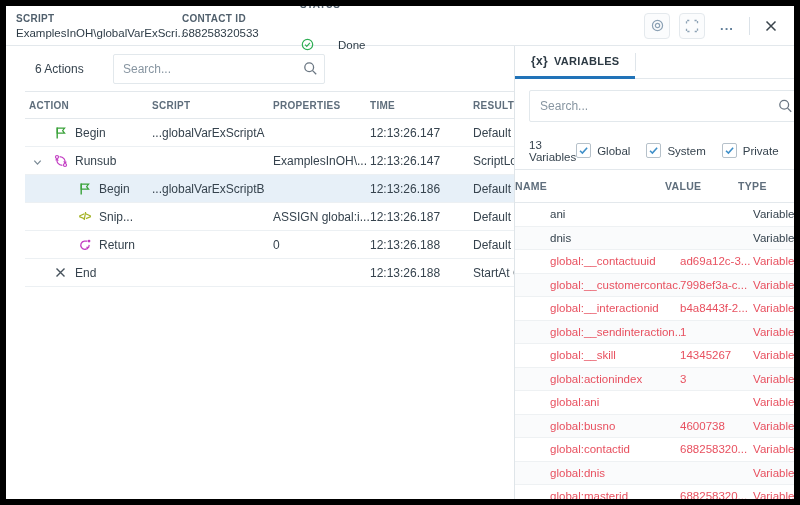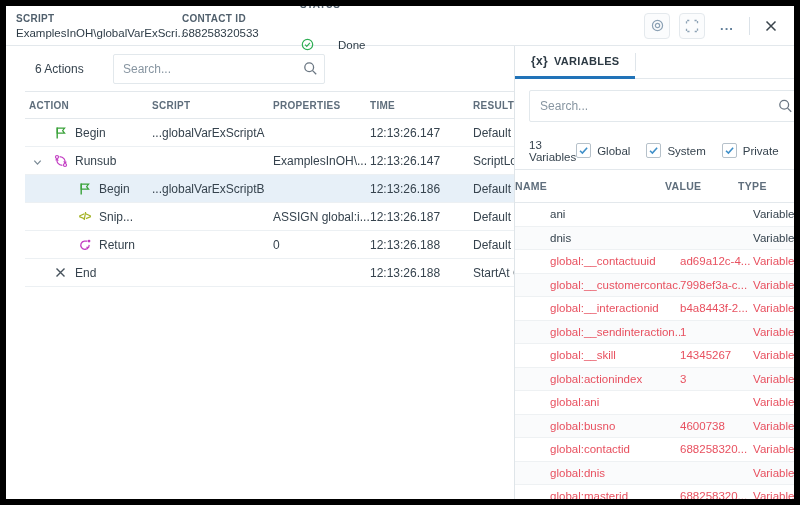--- a/index.html
+++ b/index.html
@@ -320,21 +320,21 @@
             <span class="c"></span>
             <span class="c">Variable</span>
           </div>
           <div class="vrow">
             <span class="c">dnis</span>
             <span class="c"></span>
             <span class="c">Variable</span>
           </div>
           <div class="vrow red">
             <span class="c">global:__contactuuid</span>
-            <span class="c">ad69a12c-4...</span>
+            <span class="c">ad69a12c-3...</span>
             <span class="c">Variable</span>
           </div>
           <div class="vrow red">
             <span class="c">global:__customercontac...</span>
             <span class="c">7998ef3a-c...</span>
             <span class="c">Variable</span>
           </div>
           <div class="vrow red">
             <span class="c">global:__interactionid</span>
             <span class="c">b4a8443f-2...</span>

